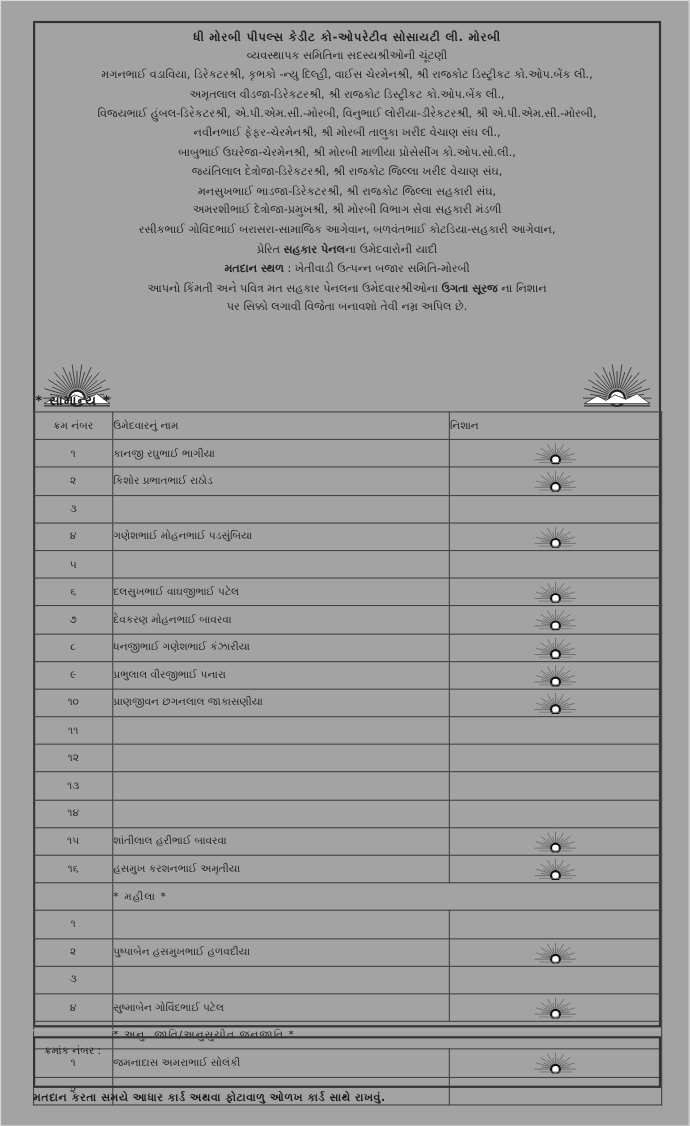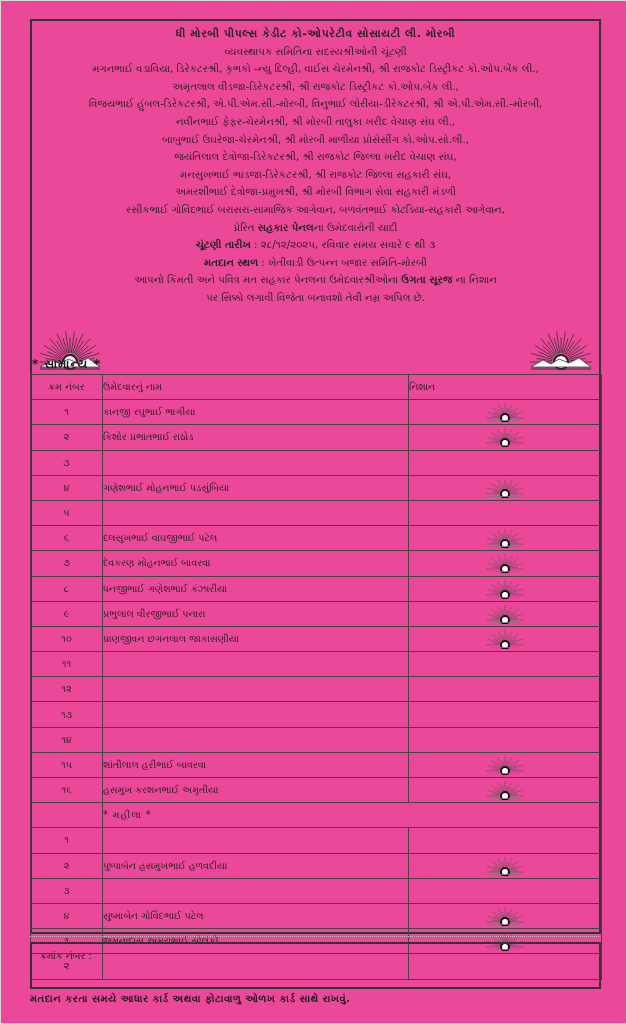--- a/index.html
+++ b/index.html
@@ -3,21 +3,21 @@
 <meta charset="utf-8">
 <style>
   html, body { margin: 0; padding: 0; }
   body {
     width: 627px; height: 1024px; background: #ffffff;
     font-family: "DejaVu Sans", sans-serif; color: #1a1a1a;
     position: relative; overflow: hidden;
   }
   .page-frame {
     position: absolute; left: 0; top: 0; width: 625px; height: 1022px;
-    border: 1px solid #d8d8d8; background: #ec4899;
+    border: 1px solid #d8d8d8; background: #a3a3a3;
   }
   .main-box {
     position: absolute; left: 29px; top: 18px; width: 567px; height: 911px;
     border: 2px solid #333;
   }
   .header { text-align: center; padding-top: 4px; }
   .header .line {
     font-size: 10.2px; line-height: 17.6px; white-space: nowrap; color: #222;
   }
   .header .org-title { font-weight: bold; font-size: 10.8px; letter-spacing: 0.6px; }
@@ -77,24 +77,20 @@
           <div class="line">વિજયભાઈ હુંબલ-ડિરેકટરશ્રી, એ.પી.એમ.સી.-મોરબી, વિનુભાઈ લોરીયા-ડીરેકટરશ્રી, શ્રી એ.પી.એમ.સી.-મોરબી,</div>
           <div class="line">નવીનભાઈ ફેફર-ચેરમેનશ્રી, શ્રી મોરબી તાલુકા ખરીદ વેચાણ સંઘ લી.,</div>
           <div class="line">બાબુભાઈ ઉઘરેજા-ચેરમેનશ્રી, શ્રી મોરબી માળીયા પ્રોસેસીંગ કો.ઓપ.સો.લી.,</div>
           <div class="line">જયંતિલાલ દેત્રોજા-ડિરેકટરશ્રી, શ્રી રાજકોટ જિલ્લા ખરીદ વેચાણ સંઘ,</div>
           <div class="line">મનસુખભાઈ ભાડજા-ડિરેકટરશ્રી, શ્રી રાજકોટ જિલ્લા સહકારી સંઘ,</div>
           <div class="line">અમરશીભાઈ દેત્રોજા-પ્રમુખશ્રી, શ્રી મોરબી વિભાગ સેવા સહકારી મંડળી</div>
           <div class="line">રસીકભાઈ ગોવિંદભાઈ બરાસરા-સામાજિક આગેવાન, બળવંતભાઈ કોટડિયા-સહકારી આગેવાન,</div>
         </div>
       <div class="line">
         <span>પ્રેરિત </span><span class="b">સહકાર પેનલ</span><span>ના ઉમેદવારોની યાદી</span>
-      </div>
-      <div class="line">
-        <span class="b">ચૂંટણી તારીખ</span>
-        <span>: ૨૮/૧૨/૨૦૨૫, રવિવાર   સમય સવારે ૯ થી ૩</span>
       </div>
       <div class="line">
         <span class="b">મતદાન સ્થળ</span>
         <span>: ખેતીવાડી ઉત્પન્ન બજાર સમિતિ-મોરબી</span>
       </div>
       <div class="line">
         <span>આપનો કિંમતી અને પવિત્ર મત સહકાર પેનલના ઉમેદવારશ્રીઓના </span><span class="b">ઉગતા સૂરજ</span><span> ના નિશાન</span>
       </div>
       <div class="line">પર સિક્કો લગાવી વિજેતા બનાવશો તેવી નમ્ર અપિલ છે.</div>
     </div>
@@ -514,20 +510,24 @@
                 <line x1="24.535533905932738" y1="12.464466094067262" x2="34.4350288425444" y2="5.393398282201783" stroke="#555" stroke-width="0.6"></line>
                 <line x1="25.157348061512728" y1="13.22214883490199" x2="32.058545843623854" y2="10.166512553294178" stroke="#555" stroke-width="0.6"></line>
                 <line x1="25.61939766255643" y1="14.086582838174548" x2="38.55371111771444" y2="10.259748514523643" stroke="#555" stroke-width="0.6"></line>
                 <line x1="25.90392640201615" y1="15.024548389919357" x2="34.044444229362966" y2="13.95155161883065" stroke="#555" stroke-width="0.6"></line>
                 <line x1="26" y1="15.999999999999998" x2="40" y2="15.999999999999996" stroke="#555" stroke-width="0.6"></line>
                 <circle cx="21" cy="16" r="4" fill="#fff" stroke="#111" stroke-width="2"></circle>
                 <line x1="6" y1="18.5" x2="36" y2="18.5" stroke="#777" stroke-width="0.8"></line>
               </svg></td>
           </tr>
           <tr>
+            <td></td>
+            <td colspan="2" class="group-head">* અનુ. જાતિ/અનુસુચીત જનજાતિ *</td>
+          </tr>
+          <tr>
             <td class="num">૧</td>
             <td class="name">જમનાદાસ અમરાભાઈ સોલંકી</td>
             <td class="sym"><svg class="sun-small" viewBox="0 0 42 20">
                 <line x1="16" y1="16" x2="2" y2="16.000000000000004" stroke="#555" stroke-width="0.6"></line>
                 <line x1="16.096073597983846" y1="15.024548389919358" x2="7.9555557706370355" y2="13.951551618830653" stroke="#555" stroke-width="0.6"></line>
                 <line x1="16.380602337443566" y1="14.086582838174552" x2="3.4462888822855504" y2="10.259748514523654" stroke="#555" stroke-width="0.6"></line>
                 <line x1="16.842651938487272" y1="13.22214883490199" x2="9.941454156376146" y2="10.16651255329418" stroke="#555" stroke-width="0.6"></line>
                 <line x1="17.464466094067262" y1="12.464466094067262" x2="7.564971157455593" y2="5.3933982822017885" stroke="#555" stroke-width="0.6"></line>
                 <line x1="18.22214883490199" y1="11.842651938487274" x2="13.610915900839291" y2="7.269569070823275" stroke="#555" stroke-width="0.6"></line>
                 <line x1="19.08658283817455" y1="11.380602337443568" x2="13.729014785063285" y2="2.1418070123307036" stroke="#555" stroke-width="0.6"></line>

